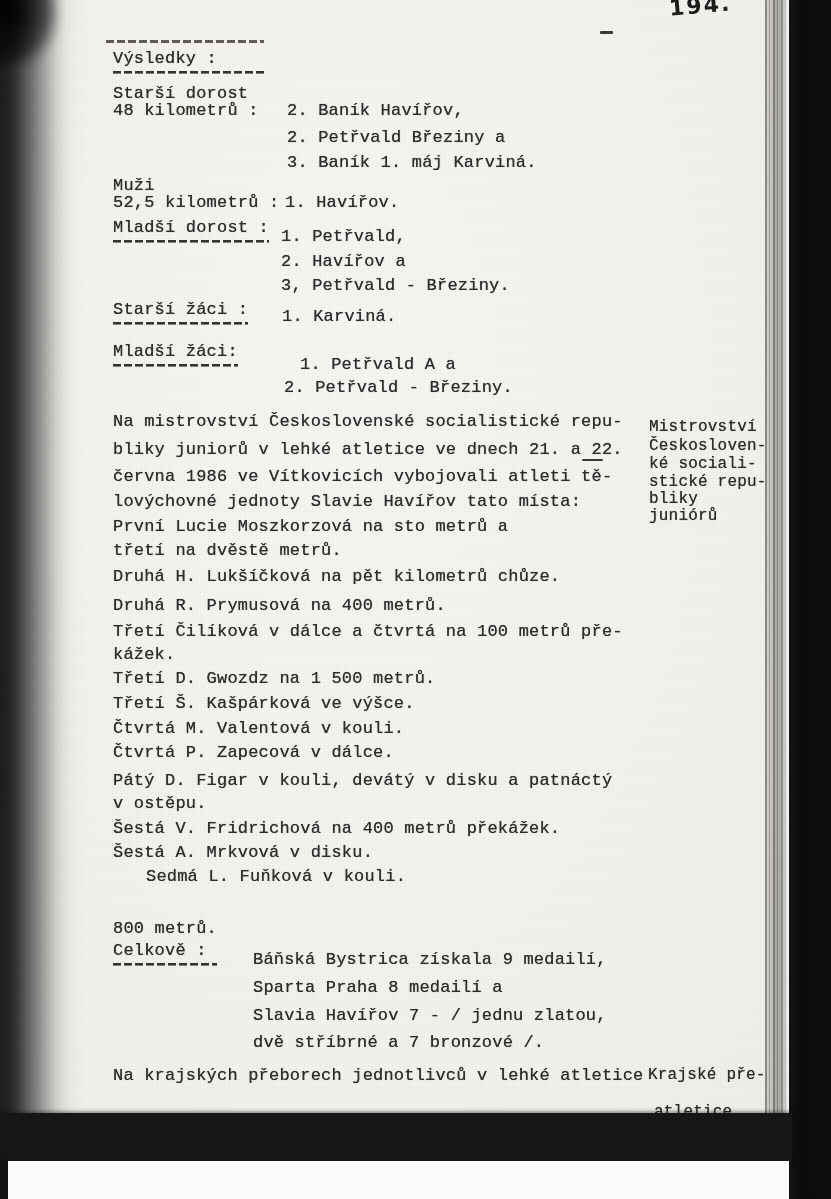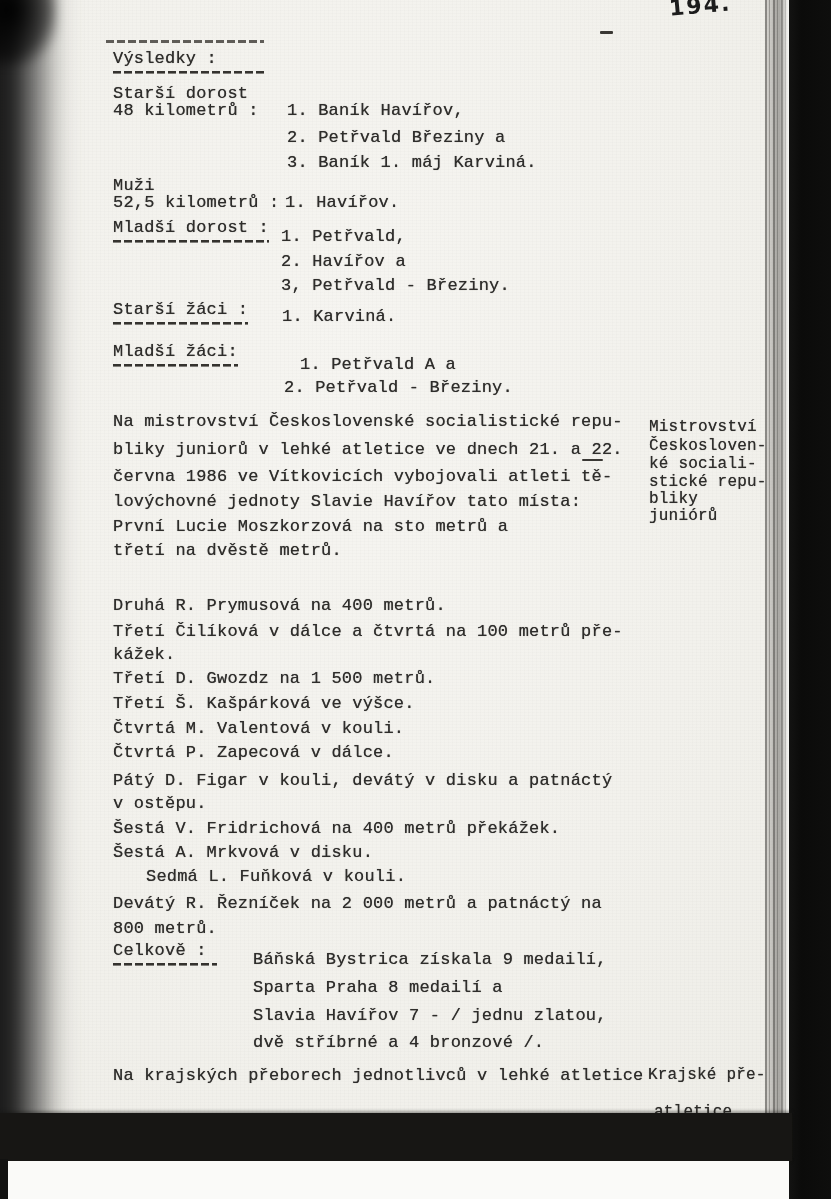--- a/index.html
+++ b/index.html
@@ -84,21 +84,21 @@
   <div class="grain"></div>
 
   <div class="pagenum">194.</div>
   <div class="artifact-dash" style="left:600px;top:31px;width:13px;height:3px;"></div>
 
   <div class="dashrow" style="left:106px;top:40px;width:158px;"></div>
   <span class="tl ul whead" style="left:113px;top:50px;">Výsledky :</span>
 
   <span class="tl" style="left:113px;top:85px;">Starší dorost</span>
   <span class="tl" style="left:113px;top:102px;">48 kilometrů :</span>
-  <span class="tl" style="left:287px;top:102px;">1. Baník Havířov,</span>
+  <span class="tl" style="left:287px;top:102px;">2. Baník Havířov,</span>
   <span class="tl" style="left:287px;top:129px;text-align:right;">2. Petřvald Březiny a</span>
   <span class="tl" style="left:287px;top:154px;">3. Baník 1. máj Karviná.</span>
 
   <span class="tl" style="left:113px;top:177px;">Muži</span>
   <span class="tl" style="left:113px;top:194px;">52,5 kilometrů :</span>
   <span class="tl" style="left:285px;top:194px;">1. Havířov.</span>
 
   <span class="tl ul" style="left:113px;top:219px;">Mladší dorost :</span>
   <span class="tl" style="left:281px;top:228px;">1. Petřvald,</span>
   <span class="tl" style="left:281px;top:253px;">2. Havířov a</span>
@@ -111,47 +111,47 @@
   <span class="tl" style="left:300px;top:356px;">1. Petřvald A a</span>
   <span class="tl" style="left:284px;top:379px;">2. Petřvald - Březiny.</span>
 
   <span class="tl" style="left:113px;top:413px;">Na mistrovství Československé socialistické repu-</span>
   <span class="tl" style="left:113px;top:441px;">bliky juniorů v lehké atletice ve dnech 21. a 22.</span>
   <div class="artifact-dash" style="left:582px;top:459px;width:21px;height:2px;"></div>
   <span class="tl" style="left:113px;top:468px;">června 1986 ve Vítkovicích vybojovali atleti tě-</span>
   <span class="tl" style="left:113px;top:493px;">lovýchovné jednoty Slavie Havířov tato místa:</span>
   <span class="tl" style="left:113px;top:518px;">První Lucie Moszkorzová na sto metrů a</span>
   <span class="tl" style="left:113px;top:542px;">třetí na dvěstě metrů.</span>
+  <span class="tl" style="left:113px;top:568px;">Druhá H. Lukšíčková na pět kilometrů chůze.</span>
   <span class="tl" style="left:113px;top:597px;">Druhá R. Prymusová na 400 metrů.</span>
   <span class="tl" style="left:113px;top:623px;">Třetí Čilíková v dálce a čtvrtá na 100 metrů pře-</span>
   <span class="tl" style="left:113px;top:646px;">kážek.</span>
   <span class="tl" style="left:113px;top:670px;">Třetí D. Gwozdz na 1 500 metrů.</span>
   <span class="tl" style="left:113px;top:695px;">Třetí Š. Kašpárková ve výšce.</span>
   <span class="tl" style="left:113px;top:744px;">Čtvrtá P. Zapecová v dálce.</span>
   <span class="tl" style="left:113px;top:720px;">Čtvrtá M. Valentová v kouli.</span>
   <span class="tl" style="left:113px;top:772px;">Pátý D. Figar v kouli, devátý v disku a patnáctý</span>
   <span class="tl" style="left:113px;top:795px;">v ostěpu.</span>
   <span class="tl" style="left:113px;top:820px;">Šestá V. Fridrichová na 400 metrů překážek.</span>
   <span class="tl" style="left:113px;top:844px;">Šestá A. Mrkvová v disku.</span>
   <span class="tl" style="left:129px;top:868px;margin-left:17px;">Sedmá L. Fuňková v kouli.</span>
-  <span class="tl" style="left:113px;top:895px;">Devátý R. Řezníček na 2 000 metrů a patnáctý na</span>
   <span class="tl" style="left:113px;top:920px;">800 metrů.</span>
 
   <span class="tl sm" style="left:649px;top:419px;">Mistrovství</span>
   <span class="tl sm" style="left:649px;top:438px;">Českosloven-</span>
   <span class="tl sm" style="left:649px;top:456px;">ké sociali-</span>
   <span class="tl sm" style="left:649px;top:474px;">stické repu-</span>
   <span class="tl sm" style="left:649px;top:491px;">bliky</span>
   <span class="tl sm" style="left:649px;top:508px;">juniórů</span>
 
   <span class="tl ul wtot" style="left:113px;top:942px;">Celkově :</span>
   <span class="tl" style="left:253px;top:951px;">Báňská Bystrica získala 9 medailí,</span>
   <span class="tl" style="left:253px;top:979px;">Sparta Praha 8 medailí a</span>
   <span class="tl" style="left:253px;top:1007px;">Slavia Havířov 7 - / jednu zlatou,</span>
-  <span class="tl" style="left:253px;top:1034px;">dvě stříbrné a 4 bronzové /.</span>
+  <span class="tl" style="left:253px;top:1034px;">dvě stříbrné a 7 bronzové /.</span>
 
   <span class="tl" style="left:113px;top:1067px;">Na krajských přeborech jednotlivců v lehké atletice</span>
   <span class="tl" style="left:113px;top:1120px;font-style:italic;">v Ostravě a Třinci získali atleti tělovýchovné jedno-</span>
 
   <span class="tl sm" style="left:648px;top:1067px;">Krajské pře-</span>
   <span class="tl sm" style="left:645px;top:1086px;margin-top:36px;">bory v lehké</span>
   <span class="tl sm" style="left:654px;top:1104px;">atletice</span>
 
   <div class="left-band"></div>
   <div class="corner-blob"></div>

